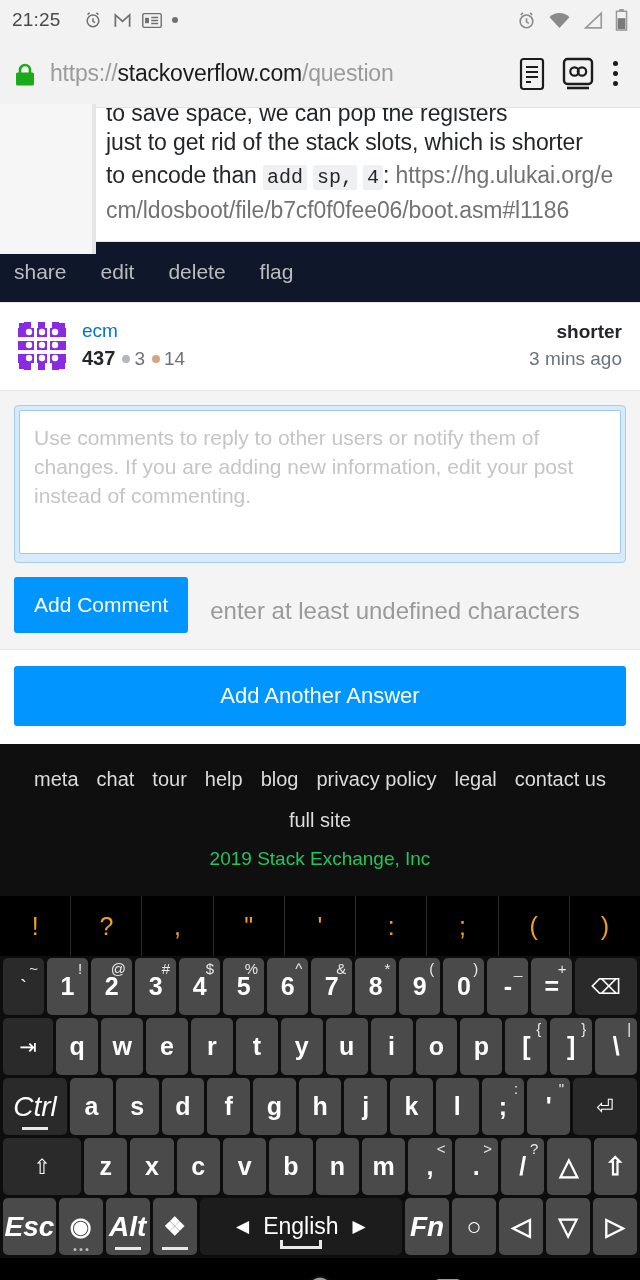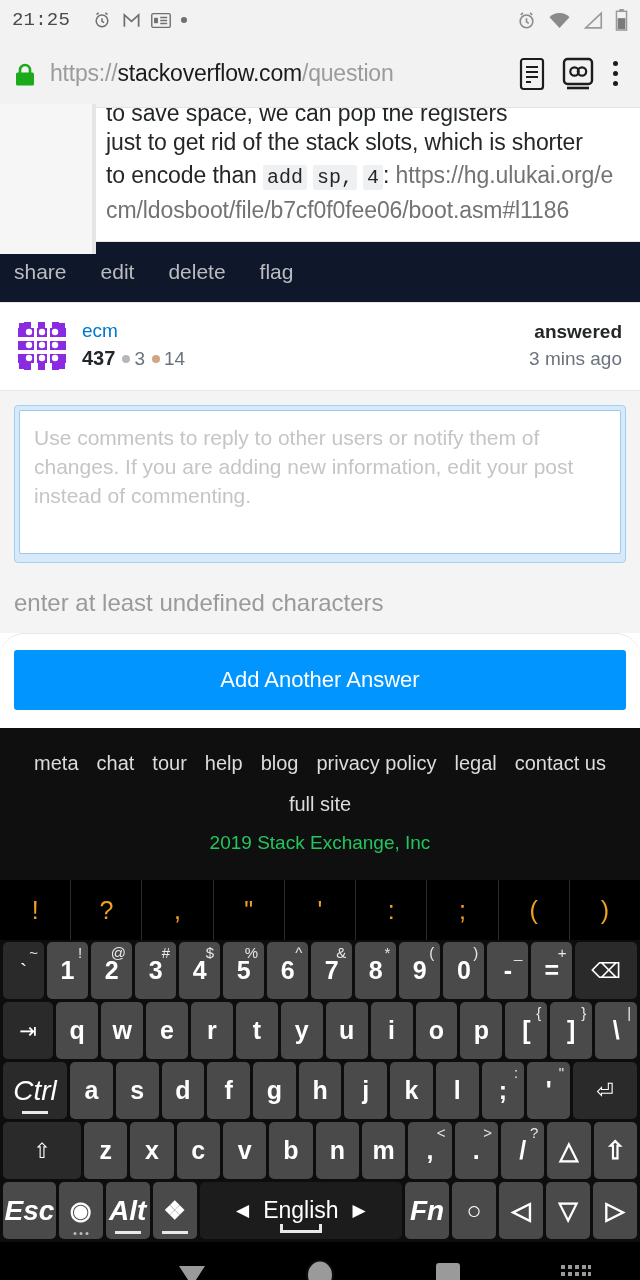--- a/index.html
+++ b/index.html
@@ -6,21 +6,21 @@
   html,body { width:640px; height:1280px; overflow:hidden; }
   body {
     font-family:"Liberation Sans", sans-serif;
     background:#fff;
     -webkit-font-smoothing:antialiased;
   }
 
   
   .statusbar{
     height:40px; background:#f2f2f2; display:flex; align-items:center;
-    padding:0 12px; color:#5a5a5a;font-family:Liberation Mono, monospace;
+    padding:0 12px; color:#5a5a5a;
   }
   .sb-time{ font-size:19px; font-weight:400; letter-spacing:.2px; color:#4a4a4a; margin-right:12px;}
   .sb-left{ display:flex; align-items:center; gap:10px; flex:1;}
   .sb-right{ display:flex; align-items:center; gap:11px;}
   .ic{ display:inline-block; line-height:0;}
   .dot-ind{ width:6px;height:6px;border-radius:50%;background:#6f6f6f;display:inline-block;}
 
   
   .browserbar{
     height:68px; background:#f2f2f2; display:flex; align-items:center;
@@ -100,21 +100,21 @@
   }
   .ta::placeholder{ color:#c5c5c5; }
   .commentbar{ display:flex; align-items:center; gap:22px; padding:14px 0 16px 0;}
   .btn-blue{
     background:#0095ff; color:#fff; border:none; border-radius:3px;
     font-size:21px; padding:16px 20px; font-family:"Liberation Sans", sans-serif;
     cursor:pointer;
   }
   .hint{ font-size:24px; color:#9a9a9a;margin-top:12px; }
 
-  .answerzone{ background:#fff; padding:16px 14px 18px 14px; border-top:1px solid #e4e6e8;border-radius:24px;}
+  .answerzone{ background:#fff; padding:16px 14px 18px 14px; border-top:1px solid #e4e6e8;}
   .btn-wide{
     width:100%; background:#0095ff; color:#fff; border:none; border-radius:3px;
     font-size:22px; padding:17px 0; font-family:"Liberation Sans", sans-serif;
     cursor:pointer;
   }
 
   
   .footer{ background:#0f0f0f; padding:24px 10px 26px 10px; }
   .flinks{ display:flex; justify-content:center; gap:18px; flex-wrap:wrap; }
   .flinks a{ color:#dcdcdc; font-size:20px; text-decoration:none;}
@@ -306,30 +306,31 @@
         </g>
       </svg>
     </span>
     <div class="uinfo">
       <div class="uname">ecm</div>
       <div class="urep">
         <b>437</b><span class="badge-dot bd-silver"></span><span>3</span><span class="badge-dot bd-bronze"></span><span>14</span>
       </div>
     </div>
     <div class="umeta">
-      <div class="ans">answered</div>
+      <div class="ans">shorter</div>
       <div class="ago">3 mins ago</div>
     </div>
   </div>
 
   <div class="commentzone">
     <div class="ta-outer">
       <textarea class="ta" placeholder="Use comments to reply to other users or notify them of changes. If you are adding new information, edit your post instead of commenting." style=""></textarea>
     </div>
     <div class="commentbar">
+      <button class="btn-blue">Add Comment</button>
       <span class="hint">enter at least undefined characters</span>
     </div>
   </div>
 
   <div class="answerzone">
     <button class="btn-wide">Add Another Answer</button>
   </div>
 
   <div class="footer">
     <div class="flinks">

